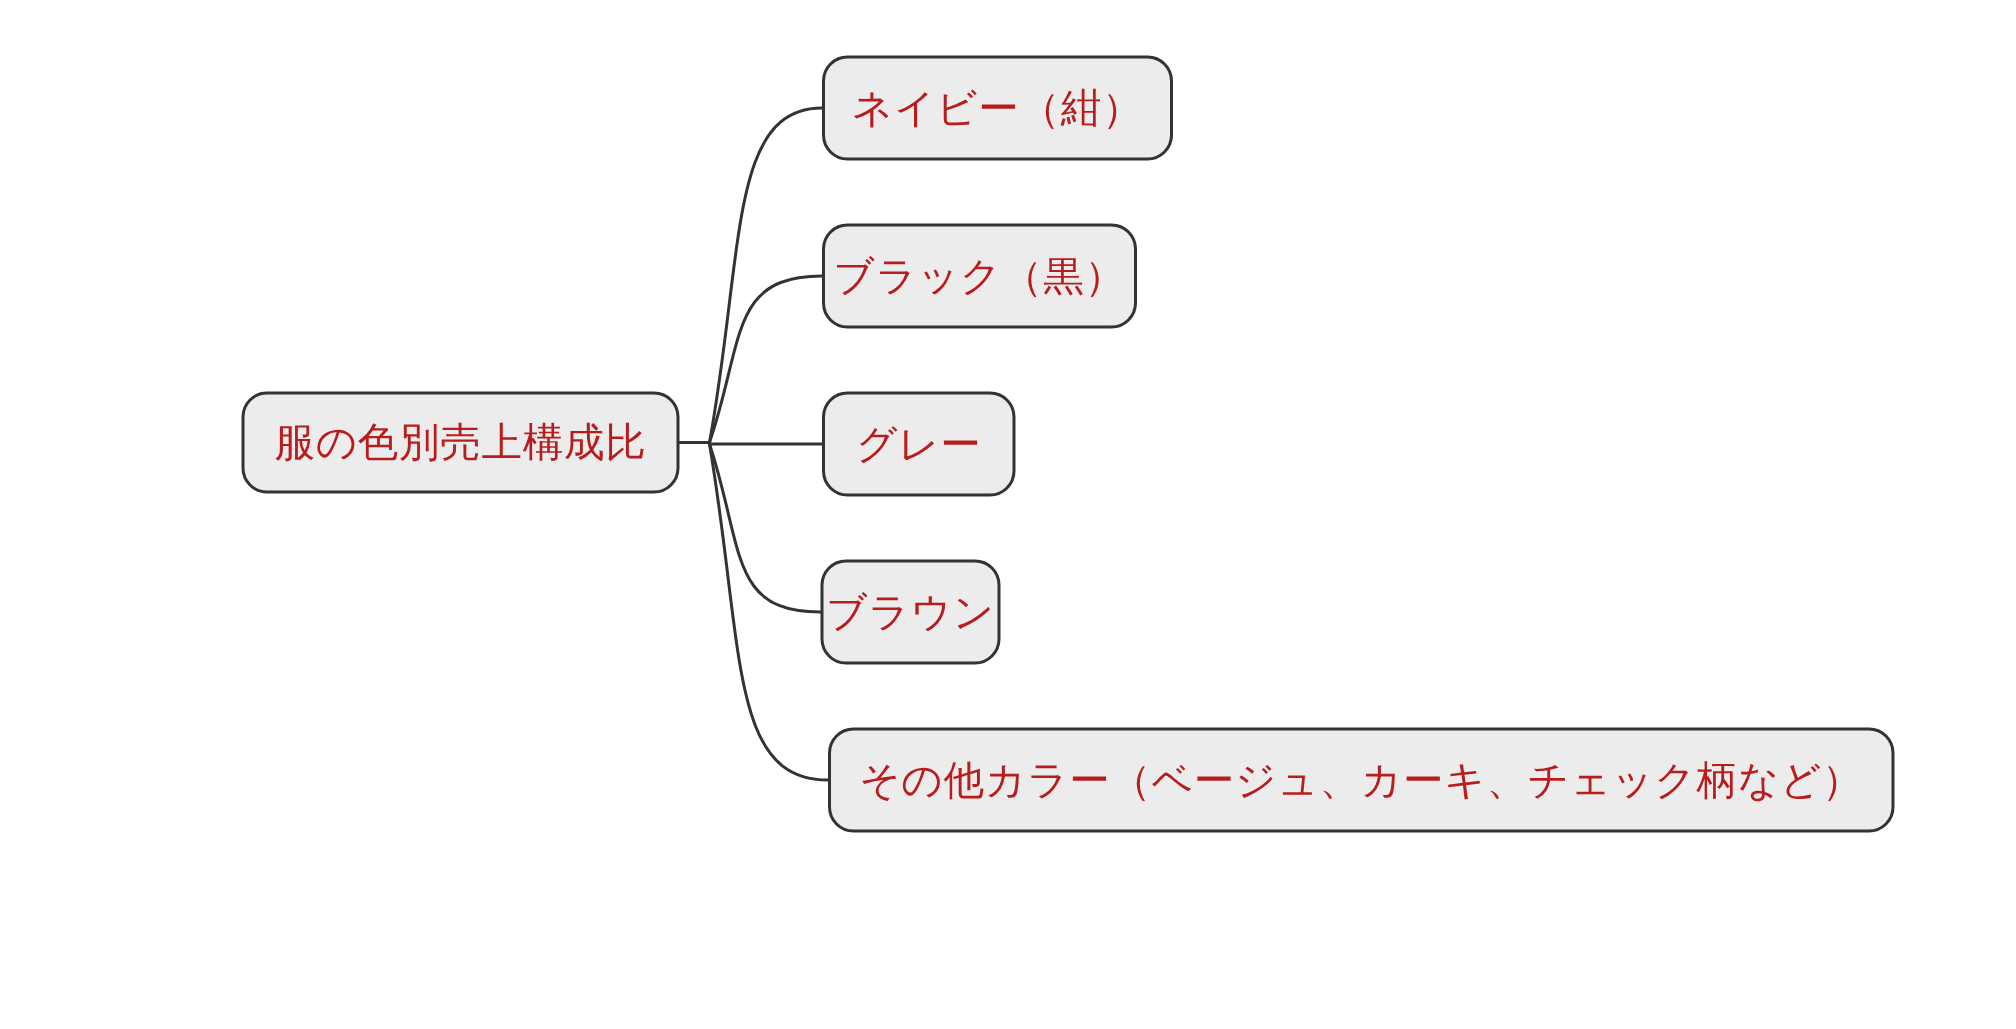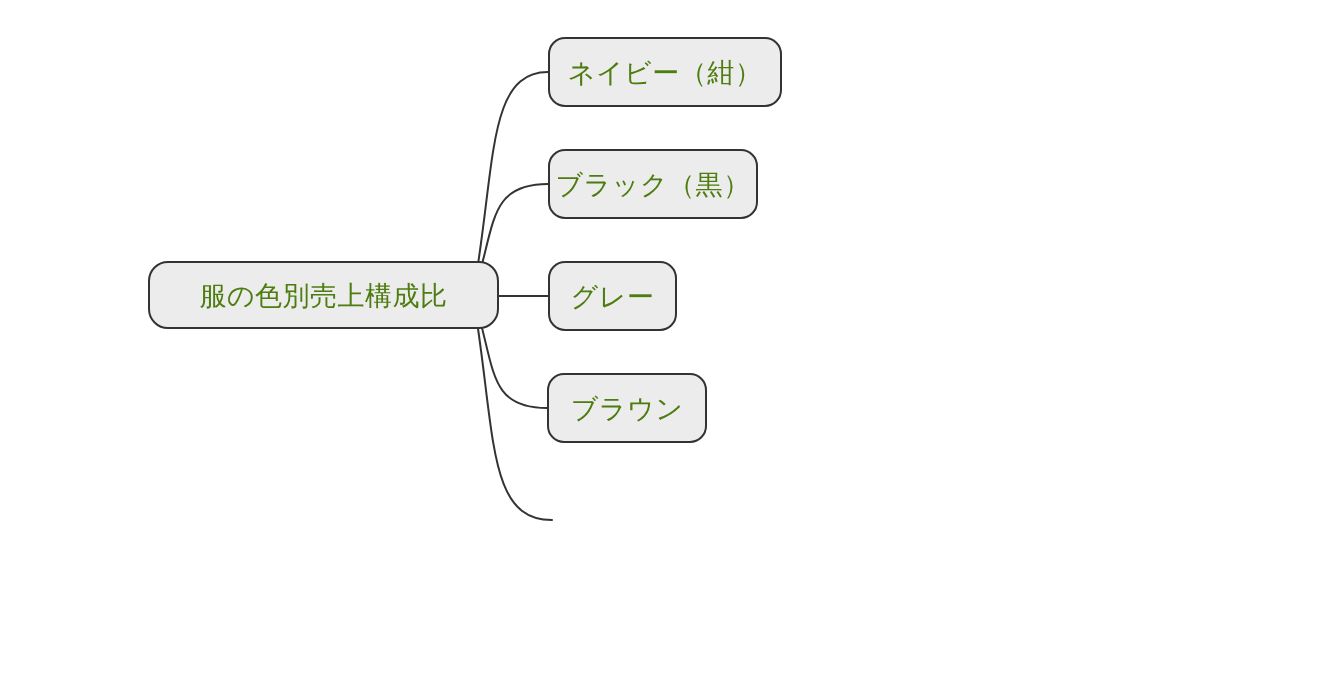--- a/index.html
+++ b/index.html
@@ -36,52 +36,55 @@
     border: 2.5px solid #333333;
     border-radius: 17px;
     display: flex;
     align-items: center;
     justify-content: center;
     white-space: nowrap;
   }
   .node .label {
     font-size: 27px;
     line-height: 1;
-    color: #4d7c0f;
+    color: #b91c1c;
     letter-spacing: 0.5px;
   }
 </style>
 </head>
 <body>
 
 <div class="stage">
 
   <svg class="edges" viewBox="0 0 1344 686">
     <path d="M452 295 H473"></path>
     <path d="M473 295 C496 168 486 72 548 72"></path>
     <path d="M473 295 C496 228 486 184 548 184"></path>
     <path d="M473 296 H548"></path>
     <path d="M473 296 C496 366 486 408 547 408"></path>
     <path d="M473 296 C496 432 486 520 552 520"></path>
   </svg>
 
-  <div class="node" style="left:148px; top:261px; width:351px; height:68px;border-radius:20px;">
+  <div class="node" style="left:161px; top:261px; width:292px; height:68px;">
     <span class="label">服の色別売上構成比</span>
   </div>
 
   <div class="node" style="left:548px; top:37px; width:234px; height:70px;">
     <span class="label">ネイビー（紺）</span>
   </div>
 
   <div class="node" style="left:548px; top:149px; width:210px; height:70px;">
     <span class="label">ブラック（黒）</span>
   </div>
 
   <div class="node" style="left:548px; top:261px; width:129px; height:70px;text-align:right;">
     <span class="label">グレー</span>
   </div>
 
-  <div class="node" style="left:547px; top:373px; width:160px; height:70px;">
+  <div class="node" style="left:547px; top:373px; width:120px; height:70px;">
     <span class="label">ブラウン</span>
   </div>
 
+  <div class="node" style="left:552px; top:485px; width:711px; height:70px;">
+    <span class="label">その他カラー（ベージュ、カーキ、チェック柄など）</span>
+  </div>
 
 </div>
 
 </body></html>

